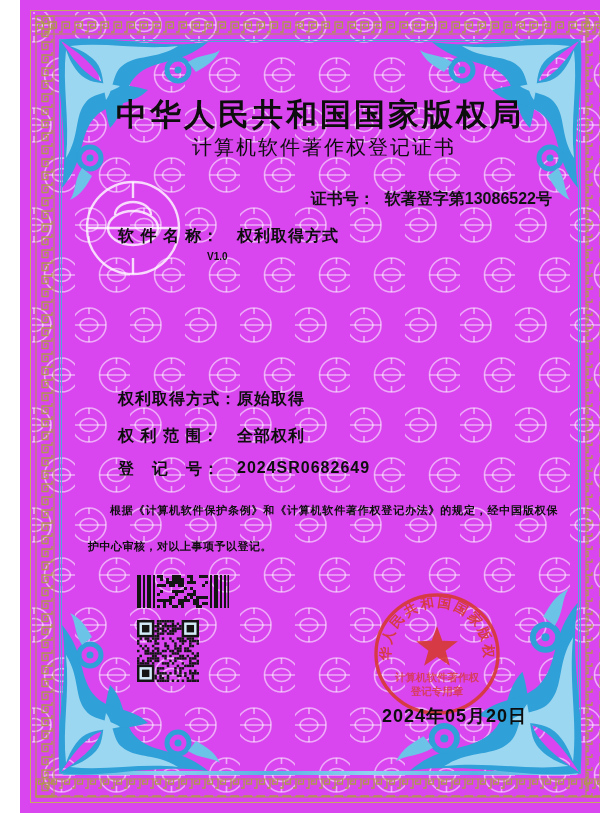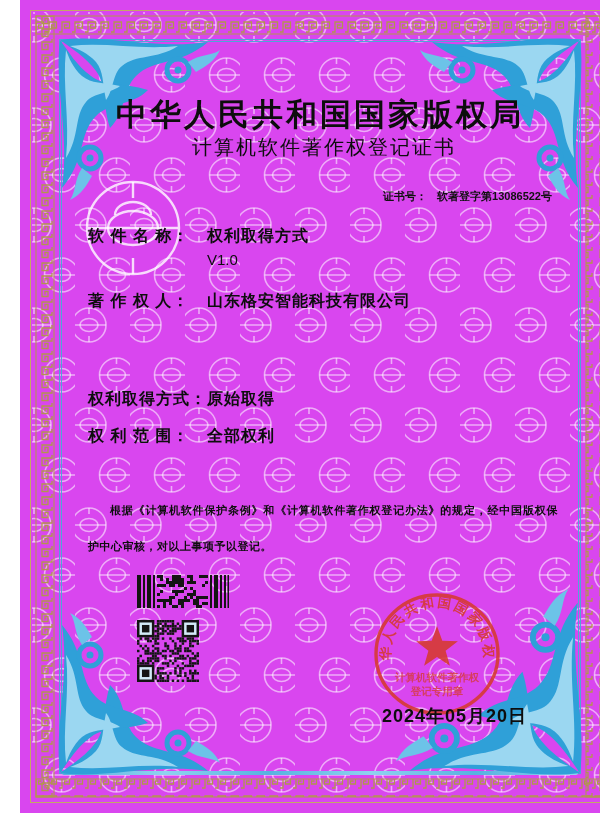--- a/index.html
+++ b/index.html
@@ -9,26 +9,26 @@
   
   .hairline{position:absolute;left:10px;top:10px;right:10px;bottom:10px;border:1px solid #c2aa65;}
   .inner-double{position:absolute;left:39px;top:39px;right:39px;bottom:39px;border:3px double #4fa6d6;}
   .inner-wave{position:absolute;left:42px;right:42px;bottom:38px;height:4px;
     background:linear-gradient(90deg,#57b2e0,#8fd2ef 20%,#57b2e0 40%,#8fd2ef 60%,#57b2e0 80%,#8fd2ef);border-radius:2px;}
   
   .title1{position:absolute;left:0;top:94px;width:600px;text-align:center;font-size:31px;font-weight:bold;
     color:#0d0d0d;letter-spacing:3px;font-family:"Liberation Serif","DejaVu Serif",serif;}
   .title2{position:absolute;left:4px;top:134px;width:600px;text-align:center;font-size:20px;font-weight:normal;
     color:#0d0d0d;letter-spacing:2px;font-family:"Liberation Serif","DejaVu Serif",serif;}
-  .certno{position:absolute;top:189px;right:68px;font-size:11px;font-weight:bold;color:#111;}
+  .certno{position:absolute;top:189px;right:68px;font-size:16px;font-weight:bold;color:#111;}
   .certno .lbl{margin-right:10px;}
   .field-row{position:absolute;left:68px;display:flex;font-size:16px;font-weight:bold;color:#0e0e0e;}
-  .field-row .flabel{width:119px;flex:0 0 119px;letter-spacing:1px;}
+  .field-row .flabel{width:119px;flex:0 0 119px;letter-spacing:1px;padding-left:30px;}
   .field-row .fvalue{letter-spacing:1px;}
-  .version{position:absolute;left:187px;font-size:15px;font-weight:normal;color:#0e0e0e;}
+  .version{position:absolute;left:187px;font-size:10px;font-weight:bold;color:#0e0e0e;}
   .bodytext{position:absolute;left:68px;top:492px;width:470px;font-size:11px;font-weight:bold;color:#0e0e0e;
     line-height:36px;text-indent:2em;text-align:justify;letter-spacing:0.5px;}
   .datetext{position:absolute;left:362px;top:704px;font-size:18px;font-weight:bold;color:#0d0d0d;letter-spacing:1px;text-align:center;}
   #barcode{position:absolute;left:117px;top:575px;}
   #qrcode{position:absolute;left:117px;top:620px;}
   #sealsvg{position:absolute;left:351px;top:591px;}
 </style>
 </head>
 <body>
 
@@ -102,35 +102,35 @@
   <div class="certno">
     <span class="lbl">证书号：</span><span>软著登字第13086522号</span>
   </div>
 
   <div class="field-row" style="top:226px">
     <span class="flabel">软 件 名 称：</span>
     <span class="fvalue">权利取得方式</span>
   </div>
   <div class="version" style="top:251px">V1.0</div>
 
-  <div class="field-row" style="top:291px">
-    <span class="flabel">著 作 权 人：</span>
-    <span class="fvalue">山东格安智能科技有限公司</span>
-  </div>
 
   <div class="field-row" style="top:426px">
     <span class="flabel">权 利 范 围：</span>
     <span class="fvalue">全部权利</span>
   </div>
 
   <div class="field-row" style="top:389px">
     <span class="flabel">权利取得方式：</span>
     <span class="fvalue">原始取得</span>
   </div>
 
+  <div class="field-row" style="top:459px">
+    <span class="flabel">登　记　号：</span>
+    <span class="fvalue">2024SR0682649</span>
+  </div>
 
   <div class="bodytext">根据《计算机软件保护条例》和《计算机软件著作权登记办法》的规定，经中国版权保护中心审核，对以上事项予以登记。</div>
 
   <svg id="barcode" width="92" height="33" viewBox="0 0 92 33">
       <rect x="0" y="0" width="4" height="33" fill="#141414"></rect>
       <rect x="6" y="0" width="2" height="33" fill="#141414"></rect>
       <rect x="10" y="0" width="4" height="33" fill="#141414"></rect>
       <rect x="16" y="0" width="2" height="33" fill="#141414"></rect>
       <rect x="73" y="0" width="2" height="33" fill="#141414"></rect>
       <rect x="77" y="0" width="4" height="33" fill="#141414"></rect>

